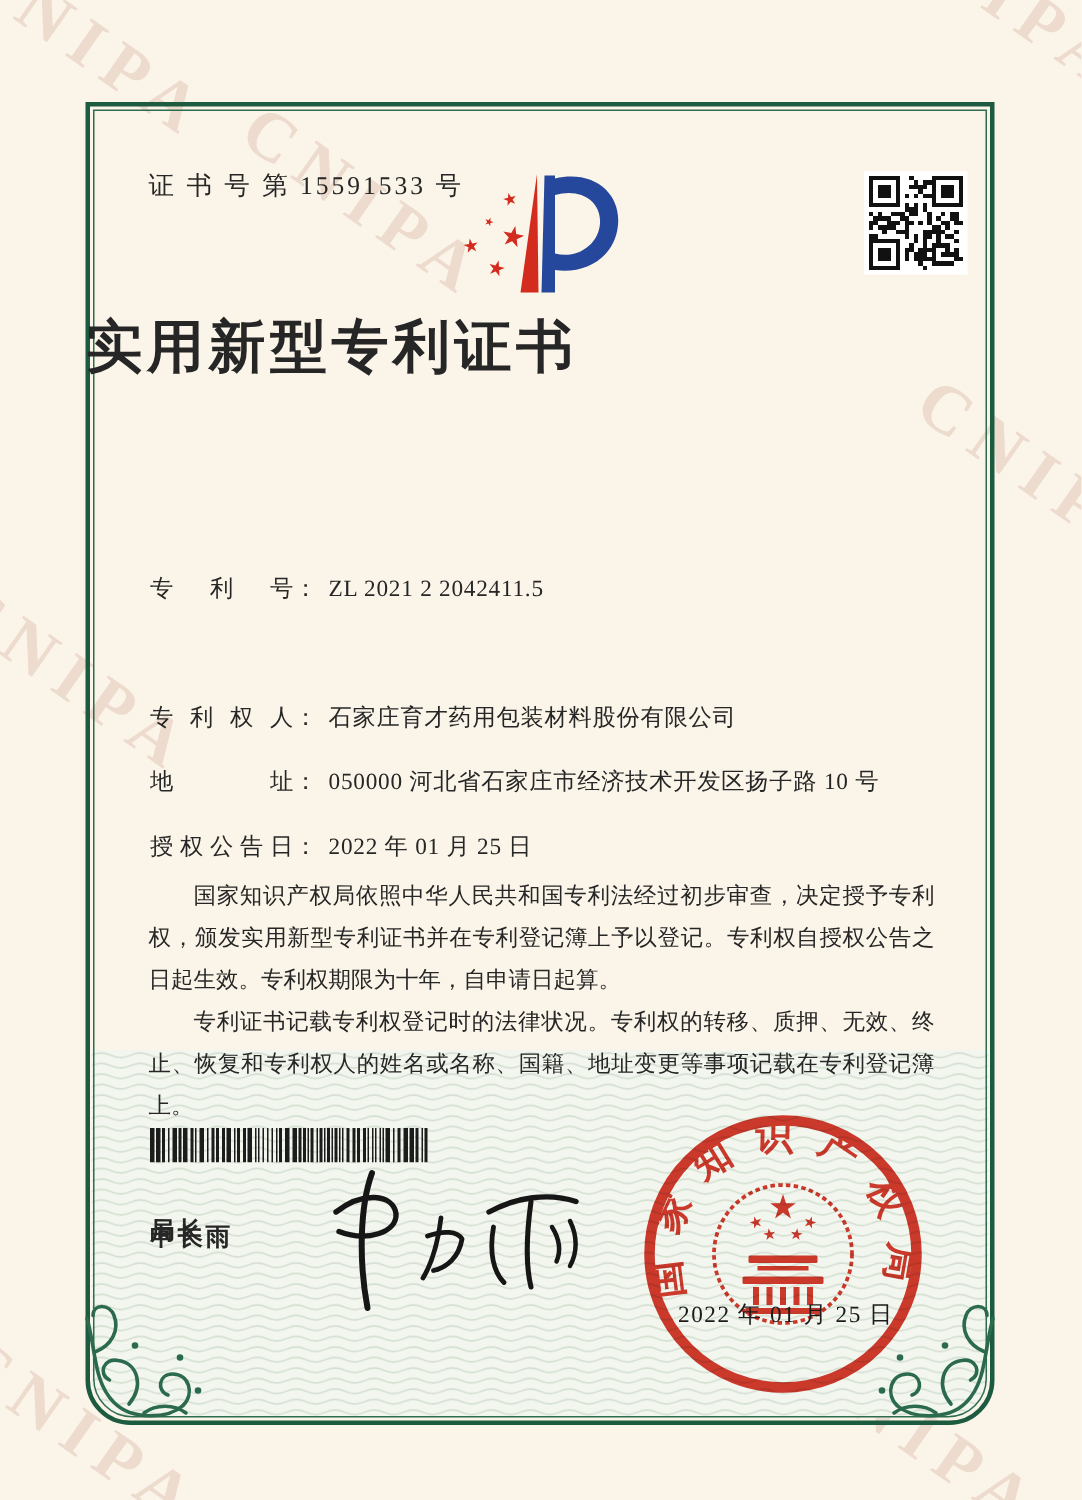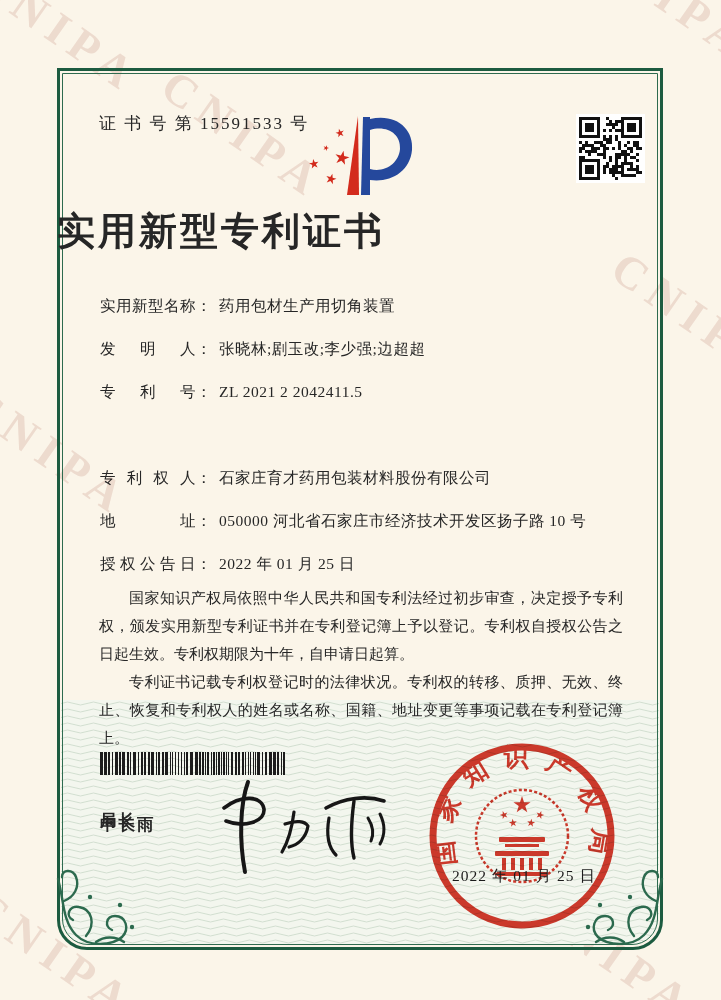--- a/index.html
+++ b/index.html
@@ -337,26 +337,20 @@
         <rect x="3" y="20" width="1" height="1" fill="#111"></rect>
         <rect x="4" y="20" width="1" height="1" fill="#111"></rect>
         <rect x="5" y="20" width="1" height="1" fill="#111"></rect>
         <rect x="6" y="20" width="1" height="1" fill="#111"></rect>
         <rect x="12" y="20" width="1" height="1" fill="#111"></rect>
       </svg>
   </div>
 
   <div class="title">实用新型专利证书</div>
 
-  <div class="frow" style="top:296px">
-    <span class="flabel">实用新型名称</span><span class="fcolon">：</span><span>药用包材生产用切角装置</span>
-  </div>
-  <div class="frow" style="top:339px">
-    <span class="flabel">发明人</span><span class="fcolon">：</span><span>张晓林;剧玉改;李少强;边超超</span>
-  </div>
   <div class="frow" style="top:382px">
     <span class="flabel">专利号</span><span class="fcolon">：</span><span>ZL 2021 2 2042411.5</span>
   </div>
   <div class="frow" style="top:468px">
     <span class="flabel">专利权人</span><span class="fcolon">：</span><span>石家庄育才药用包装材料股份有限公司</span>
   </div>
   <div class="frow" style="top:511px">
     <span class="flabel">地址</span><span class="fcolon">：</span><span>050000 河北省石家庄市经济技术开发区扬子路 10 号</span>
   </div>
   <div class="frow" style="top:554px;position:absolute">

